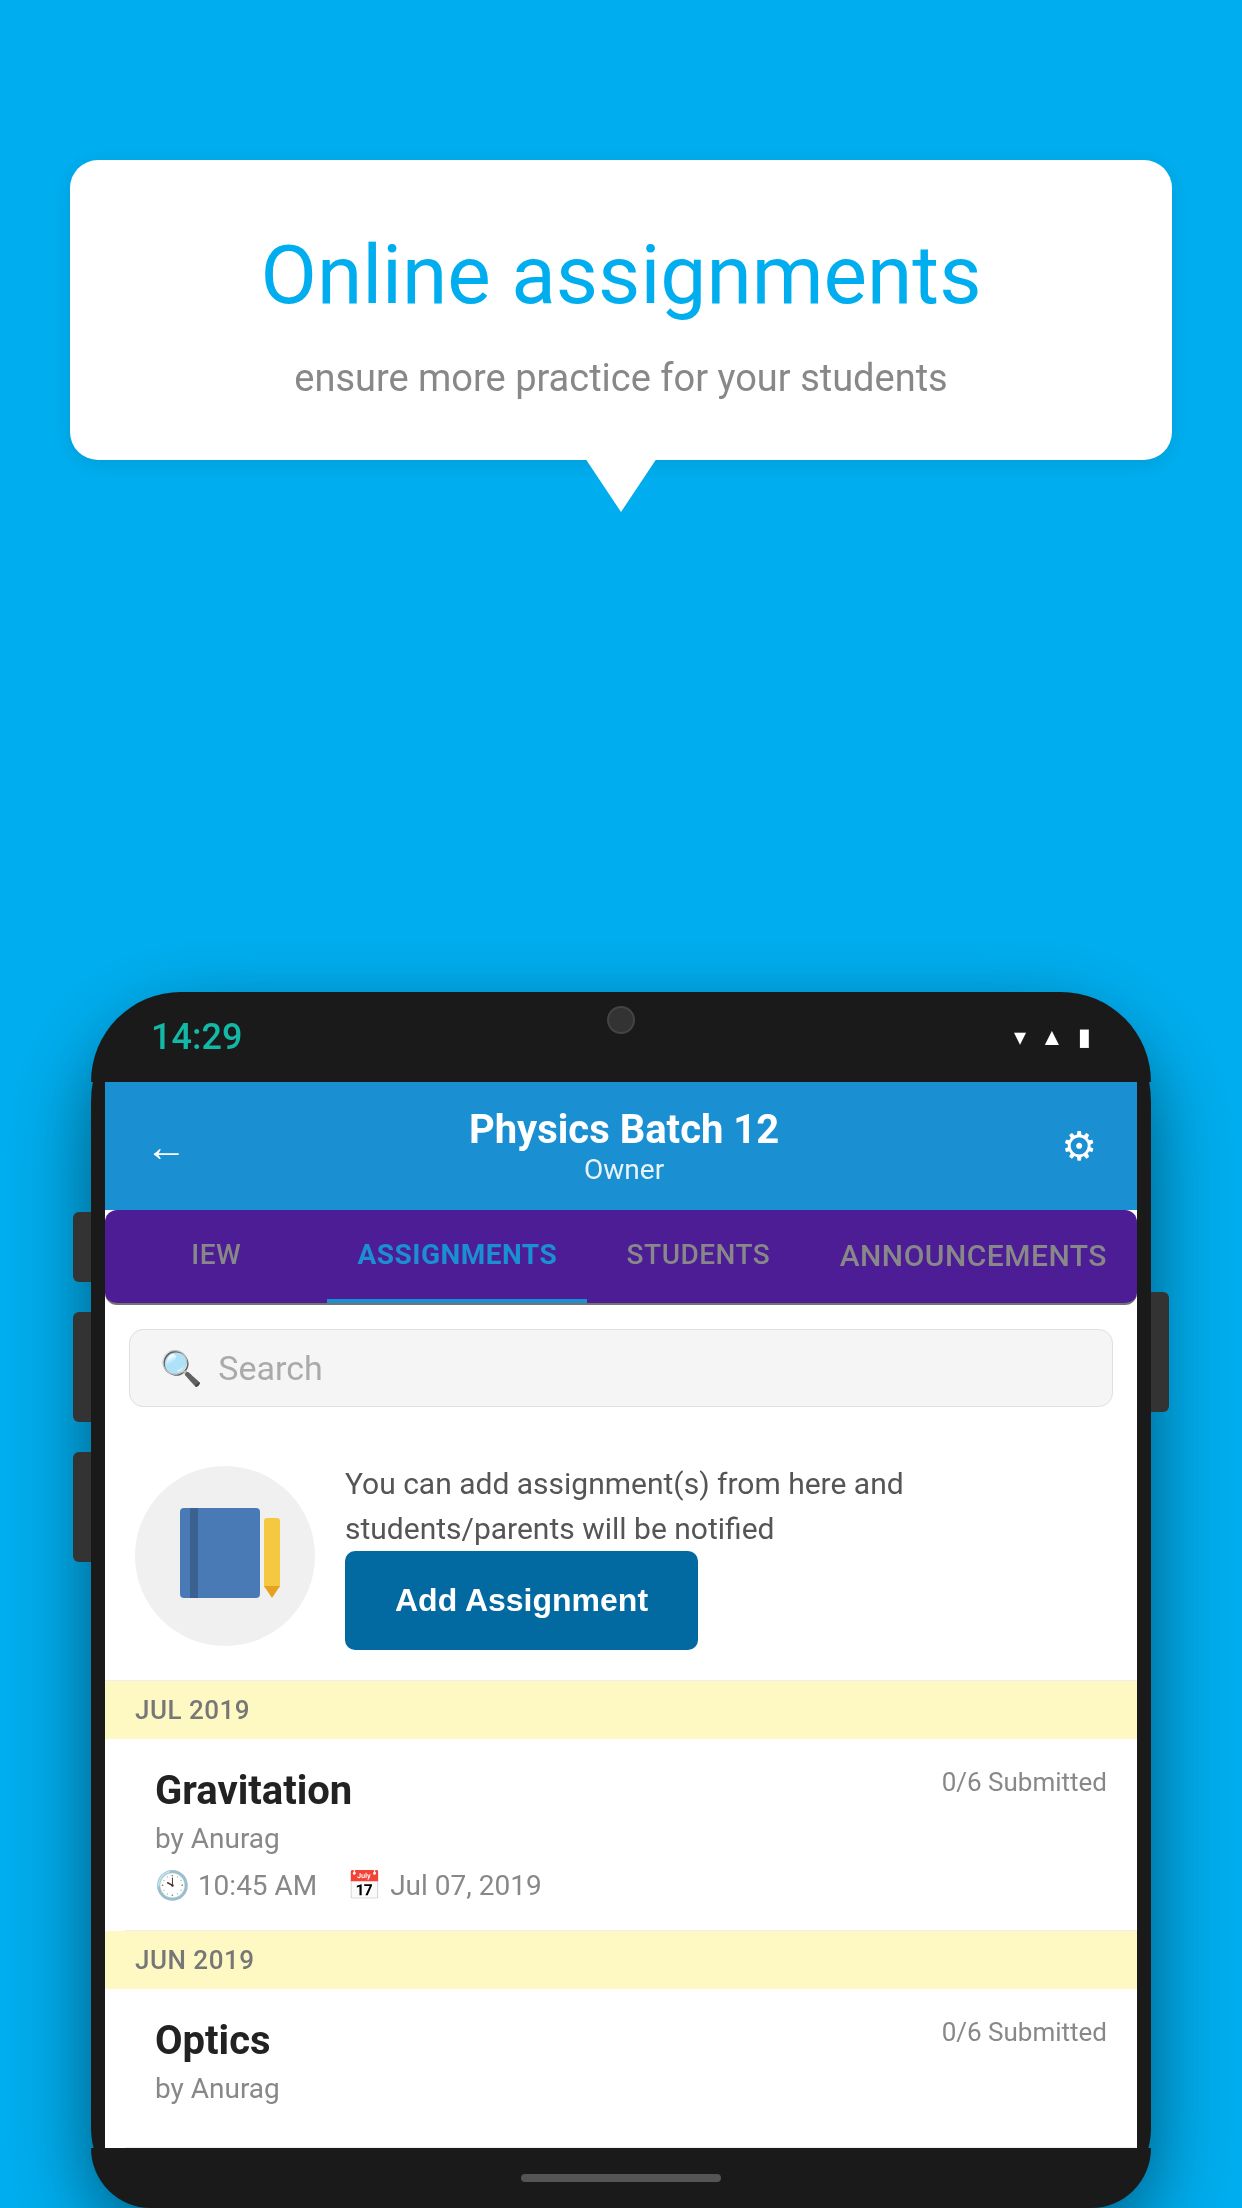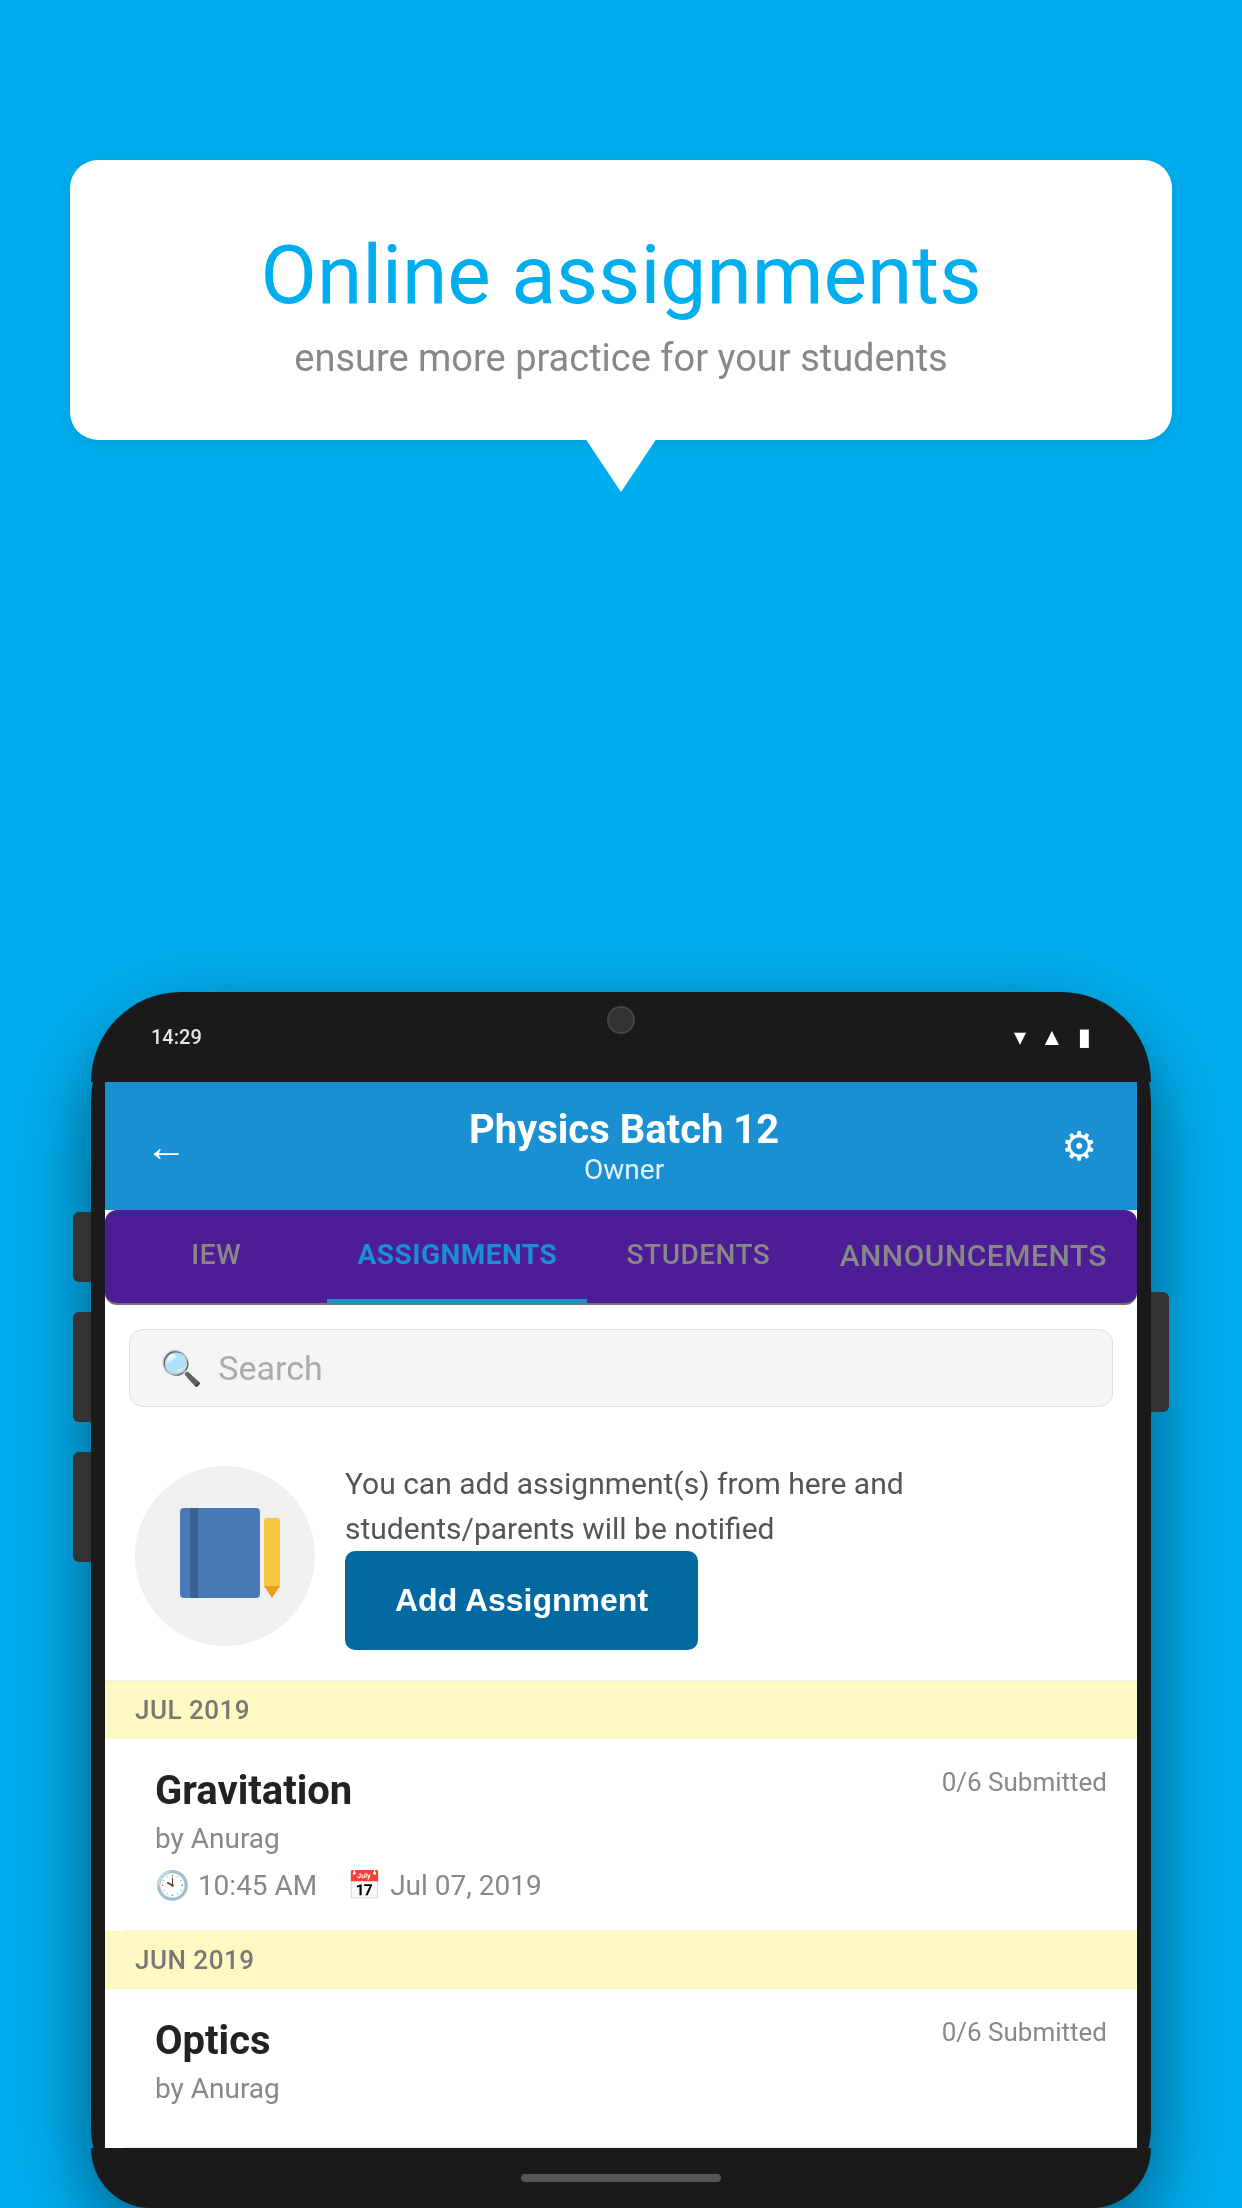--- a/index.html
+++ b/index.html
@@ -37,21 +37,21 @@
       width: 0;
       height: 0;
       border-left: 36px solid transparent;
       border-right: 36px solid transparent;
       border-top: 54px solid white;
     }
     .speech-bubble-title {
       font-size: 82px;
       color: #00AEEF;
       font-weight: 400;
-      margin-bottom: 16px;
+      margin-bottom: 36px;
       line-height: 1.1;
     }
     .speech-bubble-subtitle {
       font-size: 38px;
       color: #888;
       font-weight: 400;
     }
 
     
     .phone-wrapper {
@@ -94,22 +94,22 @@
       justify-content: center;
     }
     .phone-camera {
       width: 28px;
       height: 28px;
       background: #333;
       border-radius: 50%;
       border: 2px solid #444;
     }
     .status-time {
-      color: #e5e5e5;
-      font-size: 20px;
+      color: #14b8a6;
+      font-size: 36px;
       font-weight: 500;
     }
     .status-icons {
       display: flex;
       align-items: center;
       gap: 14px;
     }
     .status-icon {
       color: white;
       font-size: 24px;

